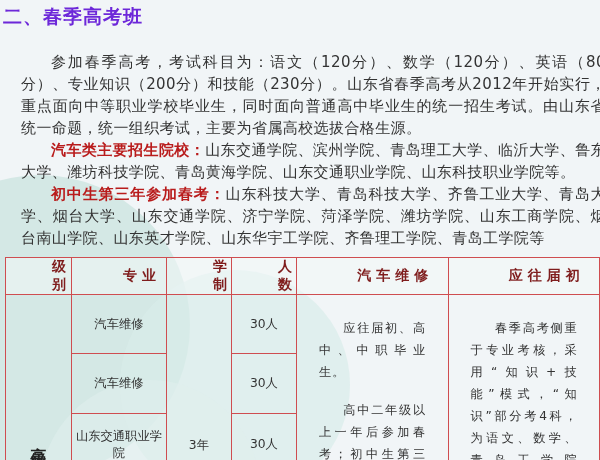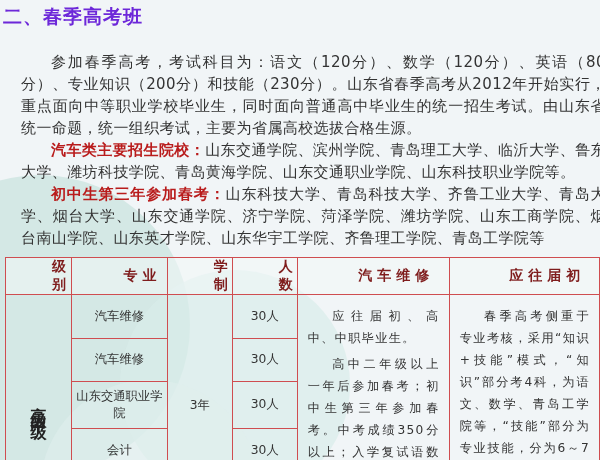--- a/index.html
+++ b/index.html
@@ -46,21 +46,21 @@
   .level-cell {
     font-size:16px; font-weight:bold; color:#222; line-height:26px;
     writing-mode:vertical-rl; letter-spacing:6px;
   }
   .level-wrap { display:flex; justify-content:center; align-items:center; }
   .long-cell {
     text-align:left !important; vertical-align:top !important;
     padding:6px 5px 4px 6px !important; line-height:22px;
     font-size:12.2px; letter-spacing:1.3px; color:#333;
   }
-  .long-cell p { margin:4px; text-align:justify; }
+  .long-cell p { margin:16px; text-align:justify; }
   .long-cell p.ind { text-indent:2em; }
 </style>
 </head>
 <body>
 
 <div class="bg-circle c1"></div>
 <div class="bg-circle c2"></div>
 <div class="bg-circle c3"></div>
 
 <div class="content">

